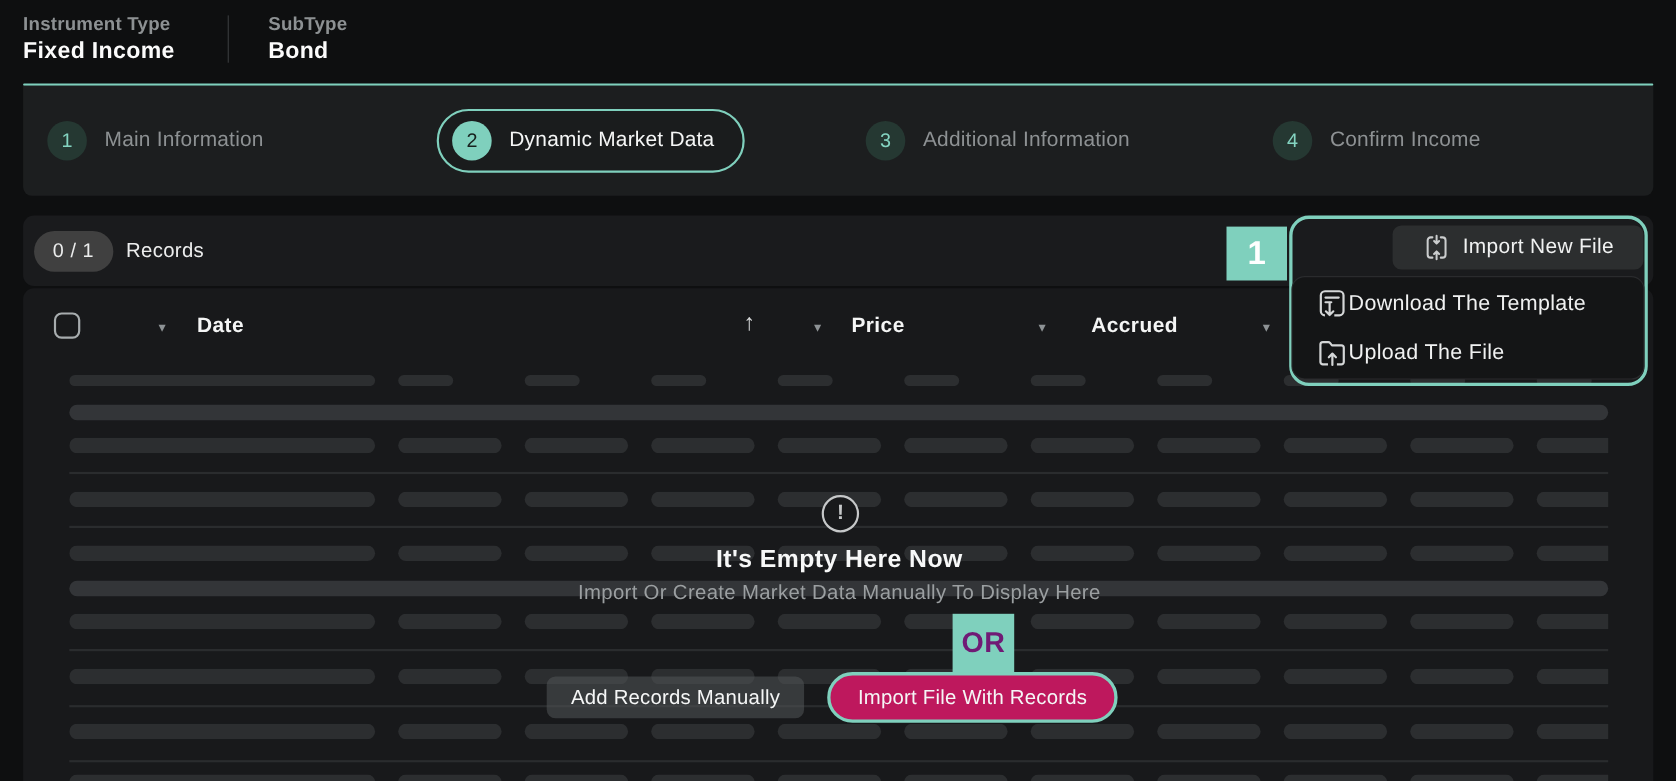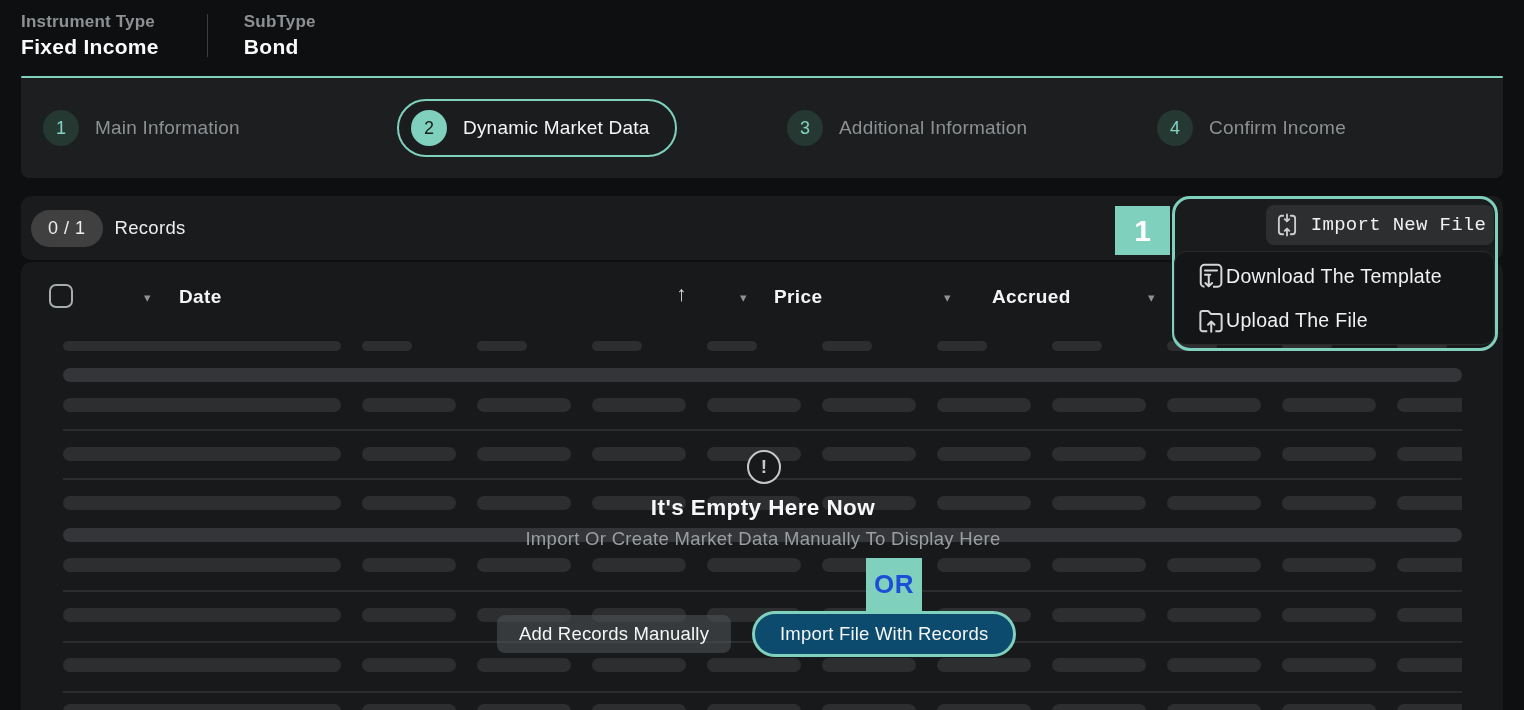--- a/index.html
+++ b/index.html
@@ -68,41 +68,41 @@
   .empty-icon { position:absolute; left:726px; top:188px; width:34px; height:34px;
                 border:2px solid #c6c8c9; border-radius:50%; color:#c6c8c9;
                 font-size:19px; font-weight:bold; display:flex; align-items:center;
                 justify-content:center; background:#18191b; }
   .empty-title { position:absolute; left:742px; top:233px; transform:translateX(-50%);
                  font-size:22.5px; font-weight:bold; color:#f7f8f8; letter-spacing:.4px;
                  white-space:nowrap; }
   .empty-sub { position:absolute; left:742px; top:266px; transform:translateX(-50%);
                font-size:18.5px; color:#9b9fa1; letter-spacing:.3px; white-space:nowrap; }
   .or-badge { position:absolute; left:845px; top:296px; width:56px; height:53px;
-              background:var(--accent); color:#1d4ed8; font-size:26px; font-weight:bold;
+              background:var(--accent); color:#701a75; font-size:26px; font-weight:bold;
               display:flex; align-items:center; justify-content:center; letter-spacing:.5px;
               z-index:3; }
   .btn-add { position:absolute; left:476px; top:353px; height:38px; padding:0 22px;
              background:rgba(82,85,88,0.55); border:none; border-radius:8px;
              color:#f5f6f6; font-size:18.5px; font-family:inherit; letter-spacing:.2px;
              cursor:pointer; z-index:2; }
   .btn-import { position:absolute; left:731px; top:349px; height:46px; padding:0 25px;
-                background:#0c4a6e; border:3px solid var(--accent); border-radius:25px;
+                background:#be185d; border:3px solid var(--accent); border-radius:25px;
                 color:#f5f6f6; font-size:18.5px; font-family:inherit; letter-spacing:.2px;
                 cursor:pointer; z-index:2; }
 
   
   .coach-badge { position:absolute; left:1115px; top:206px; width:55px; height:49px;
                  background:var(--accent); color:#fff; font-size:30px; font-weight:bold;
                  display:flex; align-items:center; justify-content:center; z-index:60; }
   .coach-ring { position:absolute; left:1172px; top:196px; width:326px; height:155px;
                 border:3px solid var(--accent); border-radius:18px; z-index:55; }
   .btn-import-new { position:absolute; left:1266px; top:205px; width:228px; height:40px;
                     background:#2c2e2f; border:none; border-radius:8px; color:#f0f1f1;
-                    font-size:19px; font-family:Liberation Mono, monospace; letter-spacing:.3px;
+                    font-size:19px; font-family:Liberation Sans, sans-serif; letter-spacing:.3px;
                     display:flex; align-items:center; justify-content:center; gap:11px;
                     cursor:pointer; z-index:58; }
   .dropdown { position:absolute; left:1174px; top:251px; width:321px; height:94px;
               background:#141516; border:1px solid #2a2b2d; border-radius:12px;
               z-index:58; padding:2px 0; display:flex; flex-direction:column; }
   .dd-item { flex:1; display:flex; align-items:center; gap:0; padding-left:21px;
              cursor:pointer; color:#f0f1f1; font-size:19.5px; letter-spacing:.3px; }
   .dd-item svg, .btn-import-new svg { flex:0 0 auto; }
 </style>
 </head>

